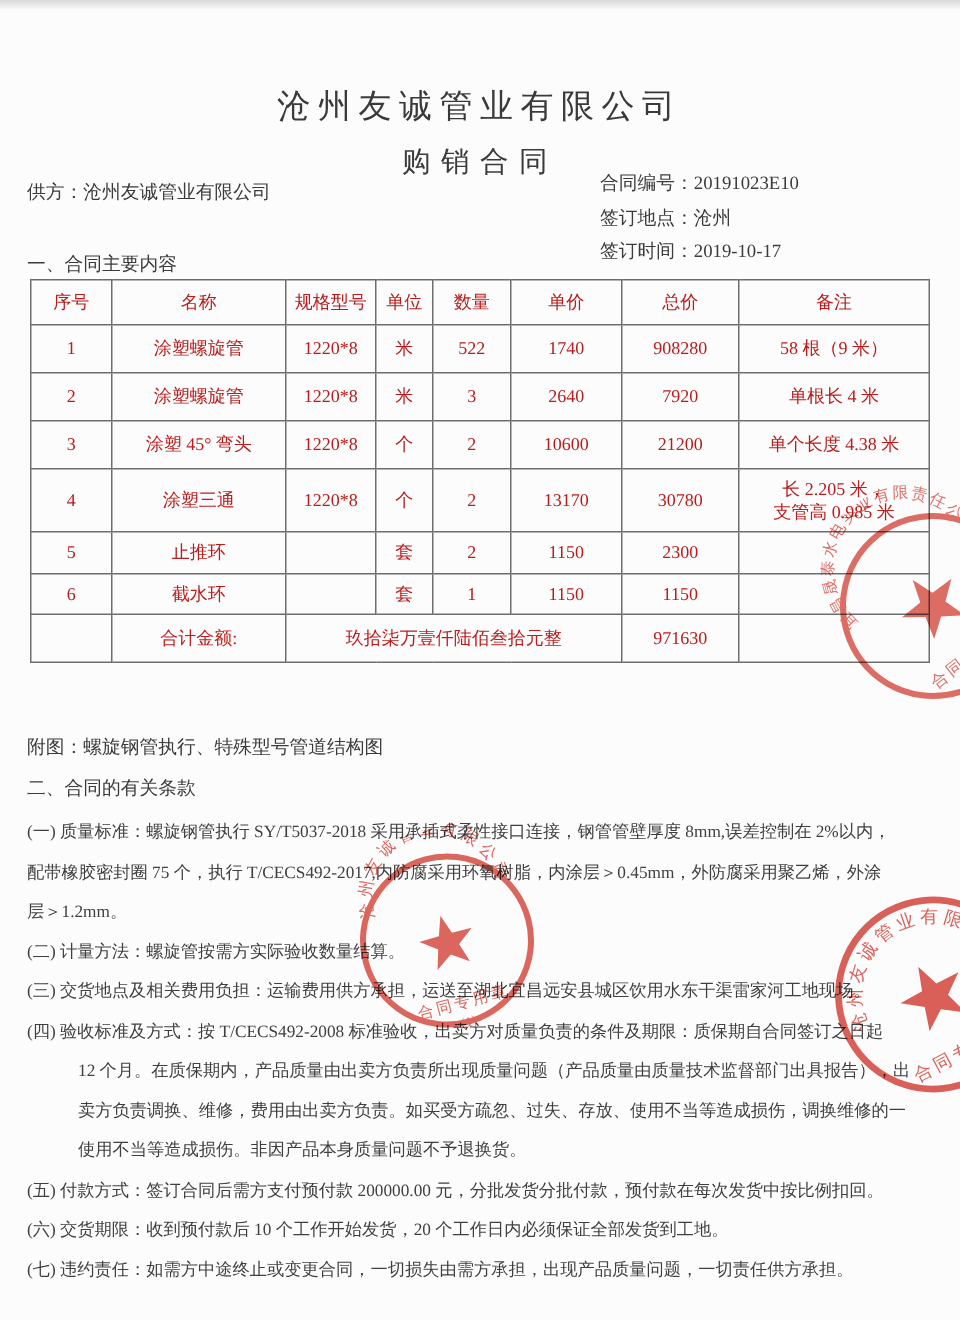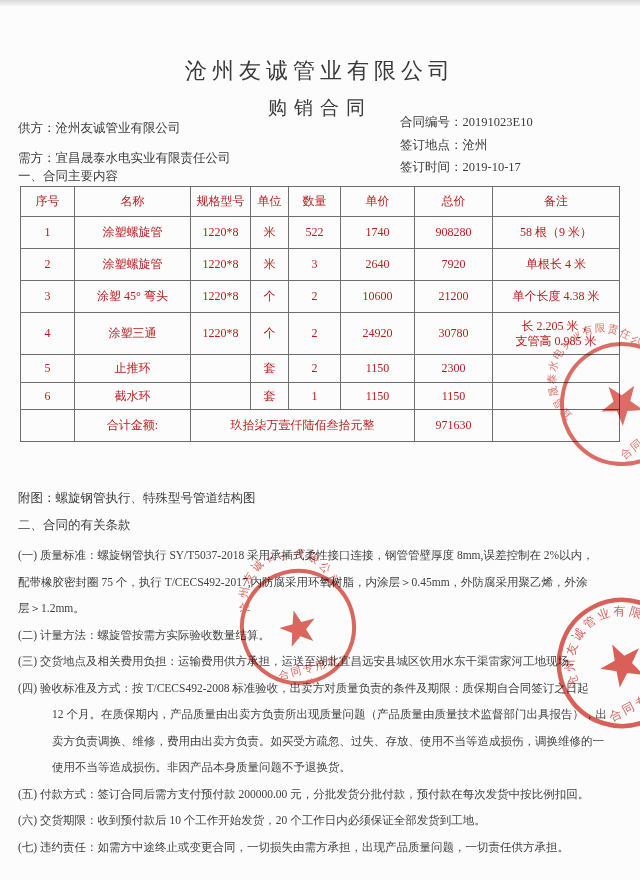--- a/index.html
+++ b/index.html
@@ -59,21 +59,20 @@
   <div class="abs doc-title">购销合同</div>
 
   <div class="abs party-supplier"><span>供方：</span><span>沧州友诚管业有限公司</span></div>
 
   <div class="abs meta">
     <div><span>合同编号：</span><span>20191023E10</span></div>
     <div><span>签订地点：</span><span>沧州</span></div>
     <div><span>签订时间：</span><span>2019-10-17</span></div>
   </div>
 
-  <div class="abs party-buyer"><span>需方：</span><span>宜昌晟泰水电实业有限责任公司</span></div>
 
   <div class="abs section-title s1">一、合同主要内容</div>
 
   <table class="items">
     <colgroup>
       <col style="width:54px">
         <col style="width:116px">
         <col style="width:60px">
         <col style="width:38px">
       <col style="width:52px">
@@ -121,21 +120,21 @@
       <td>10600</td>
       <td>21200</td>
       <td>单个长度 4.38 米</td>
     </tr>
     <tr class="r4">
       <td>4</td>
       <td>涂塑三通</td>
       <td>1220*8</td>
       <td>个</td>
       <td>2</td>
-      <td>24920</td>
+      <td>13170</td>
       <td>30780</td>
       <td class="pre">长 2.205 米，
 支管高 0.985 米</td>
     </tr>
     <tr class="r5">
       <td>5</td>
       <td>止推环</td>
       <td></td>
       <td>套</td>
       <td>2</td>

